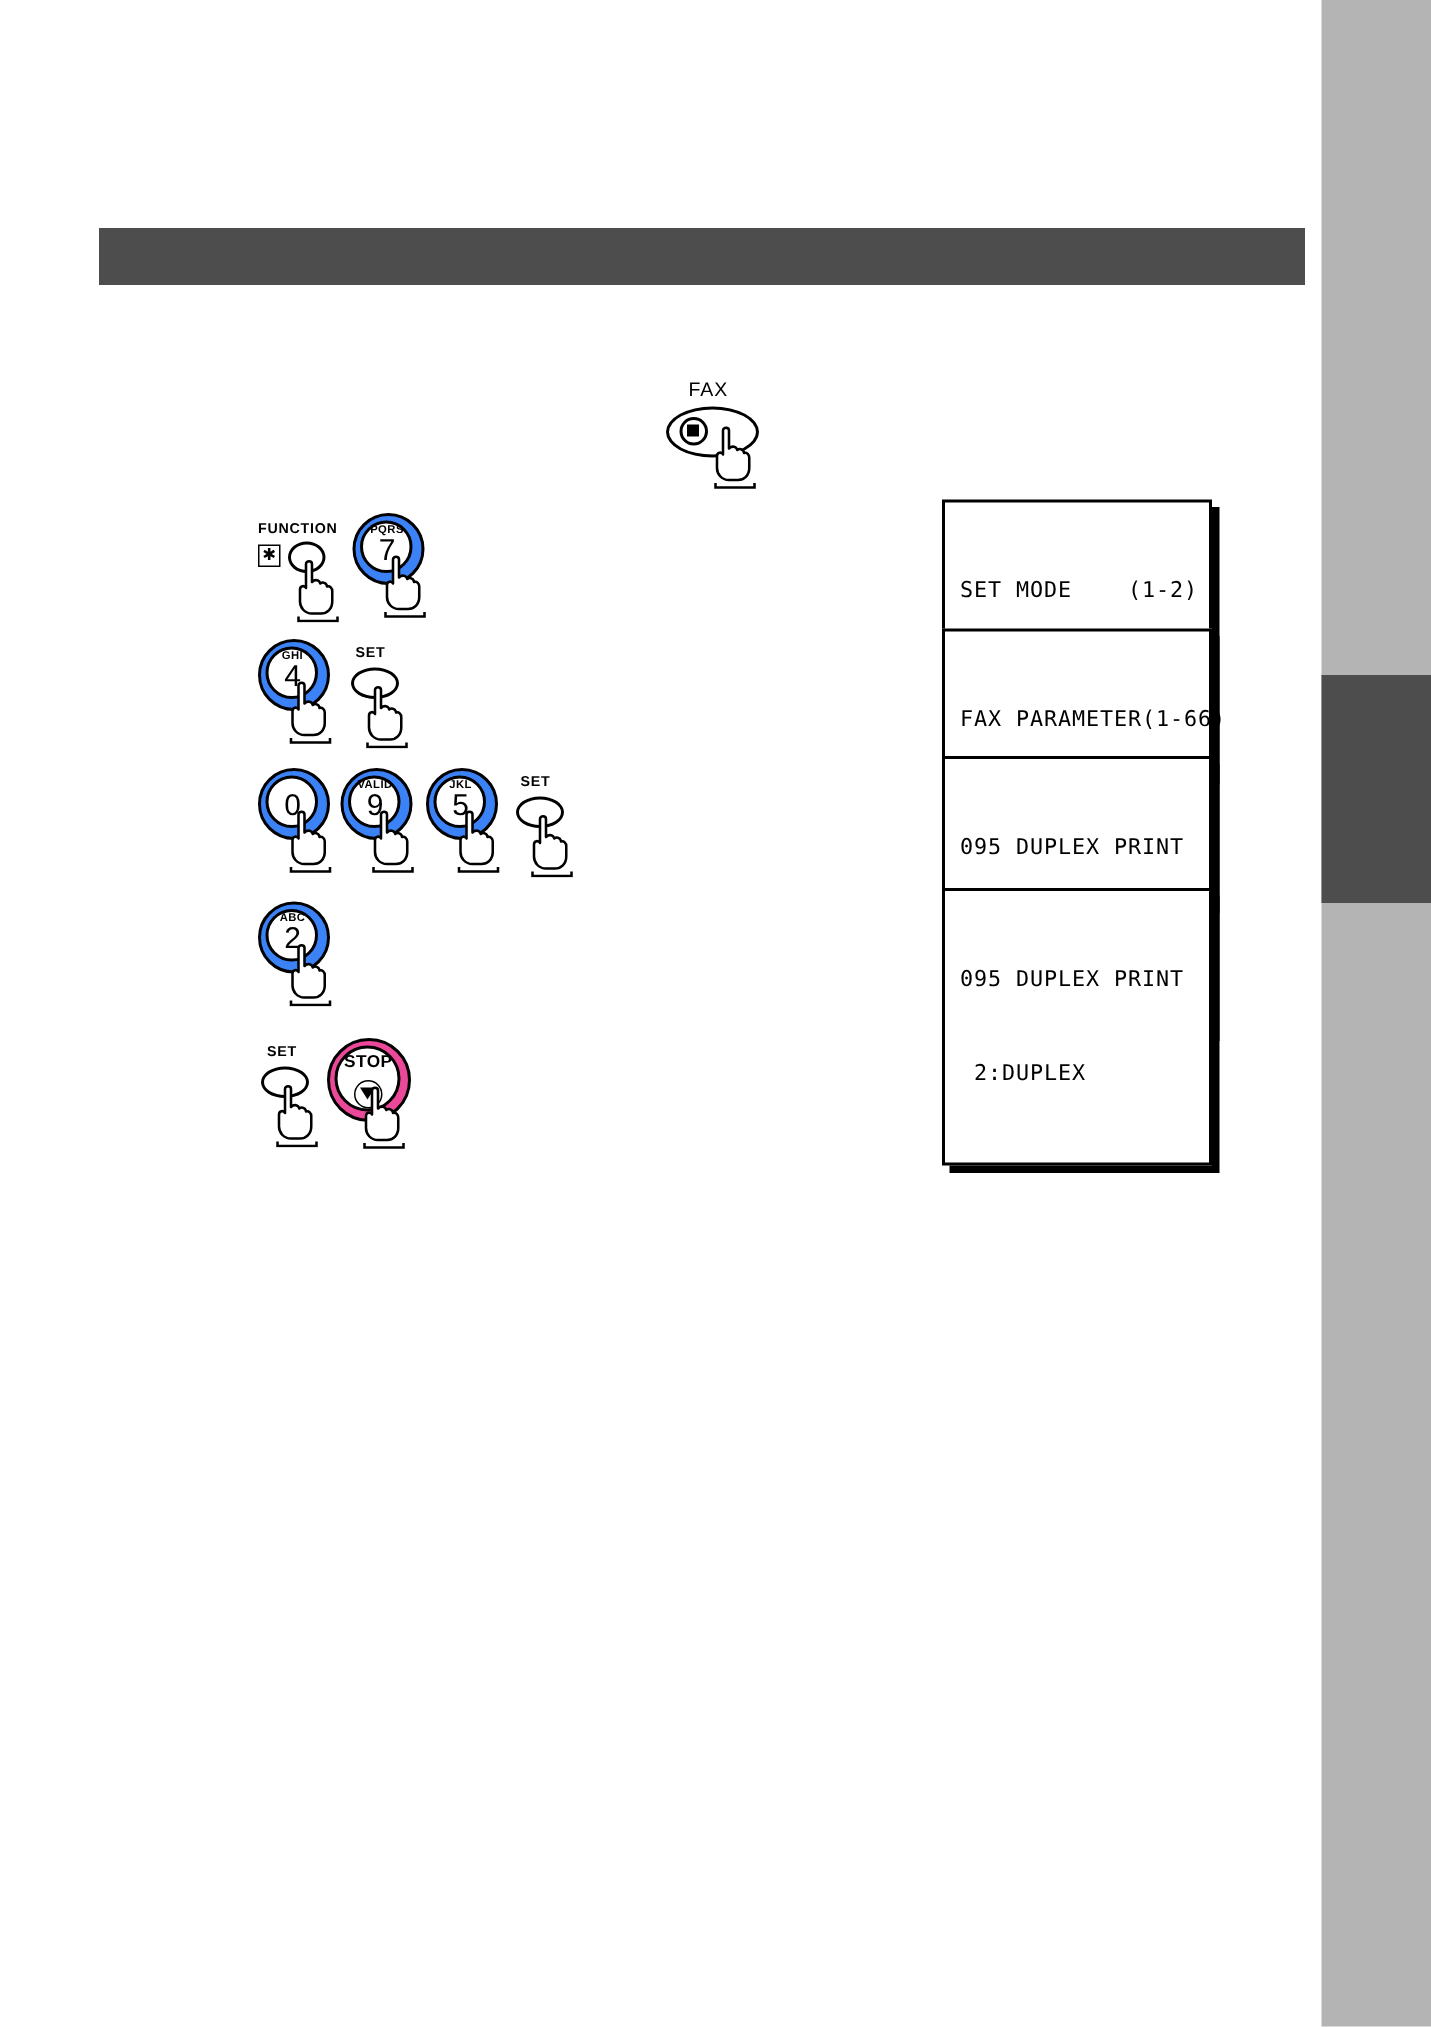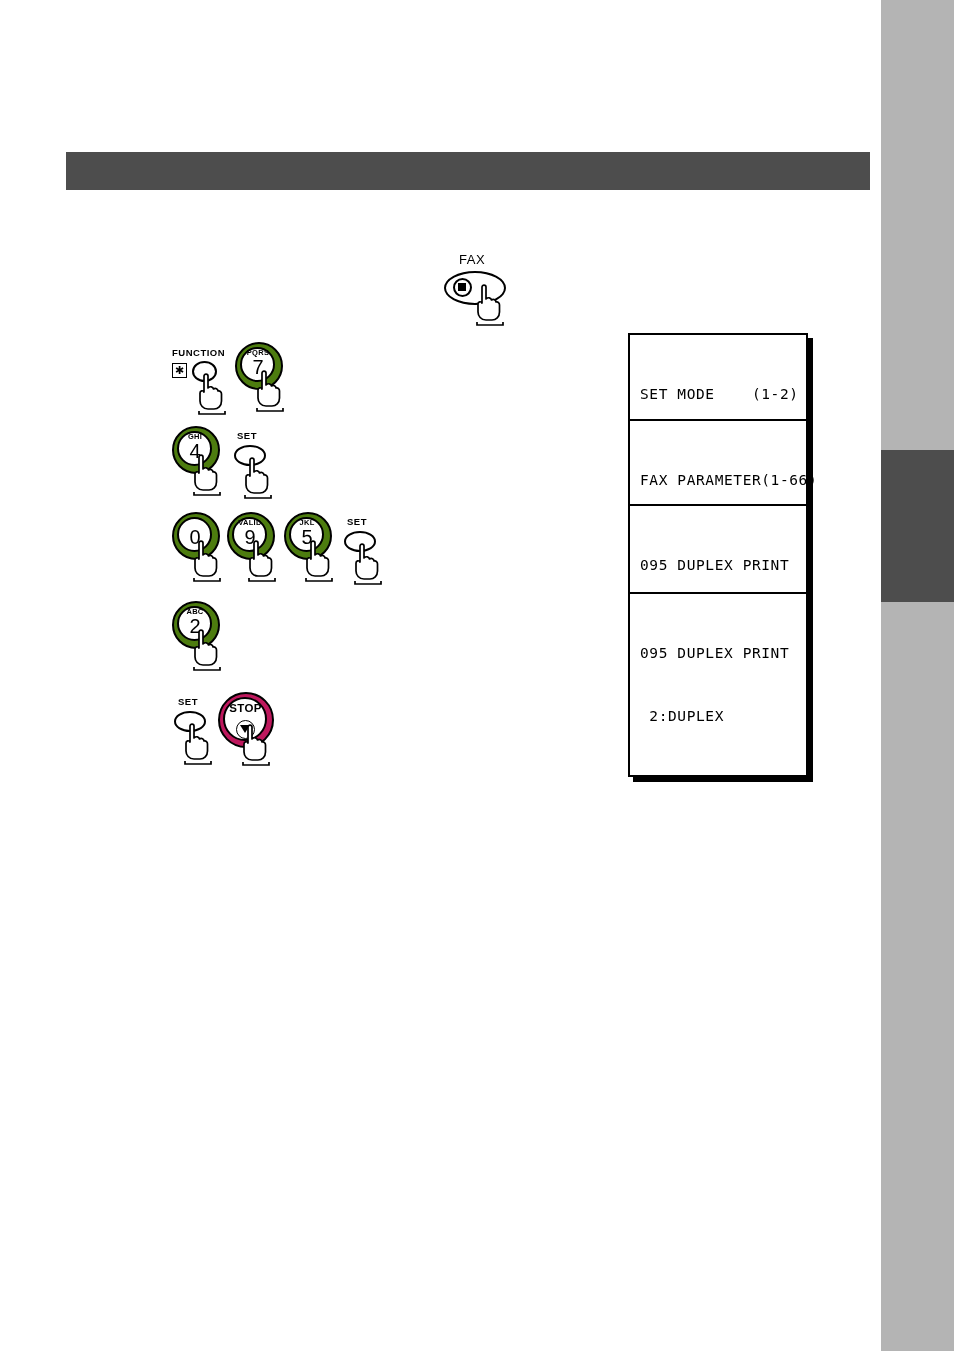--- a/index.html
+++ b/index.html
@@ -73,21 +73,21 @@
 
   
   .key-group { position: absolute; }
 
   
   .round-key {
     position: absolute;
     width: 48px; height: 48px;
     border-radius: 50%;
     border: 2.6px solid #000;
-    background: #4d7c0f;
+    background: #3b82f6;
     box-sizing: border-box;
   }
   .round-key .inner {
     position: absolute;
     left: 3.4px; top: 3.4px;
     width: 35px; height: 35px;
     border-radius: 50%;
     border: 2.2px solid #000;
     background: #fff;
     box-sizing: border-box;
@@ -113,21 +113,21 @@
     letter-spacing: 0.3px;
     color: #000;
   }
 
   
   .stop-key {
     position: absolute;
     width: 56px; height: 56px;
     border-radius: 50%;
     border: 2.6px solid #000;
-    background: #be185d;
+    background: #ec4899;
     box-sizing: border-box;
   }
   .stop-key .inner {
     position: absolute;
     left: 3.4px; top: 3.4px;
     width: 44px; height: 44px;
     border-radius: 50%;
     border: 2.2px solid #000;
     background: #fff;
     box-sizing: border-box;

